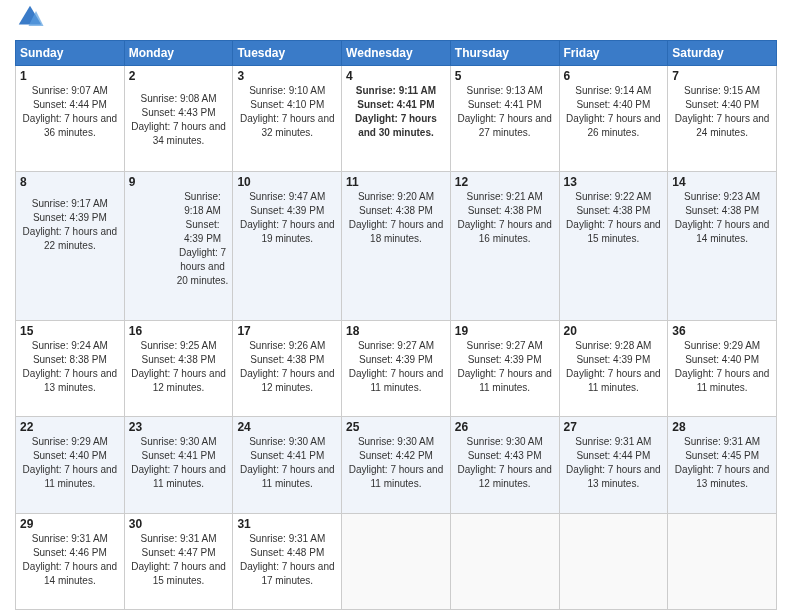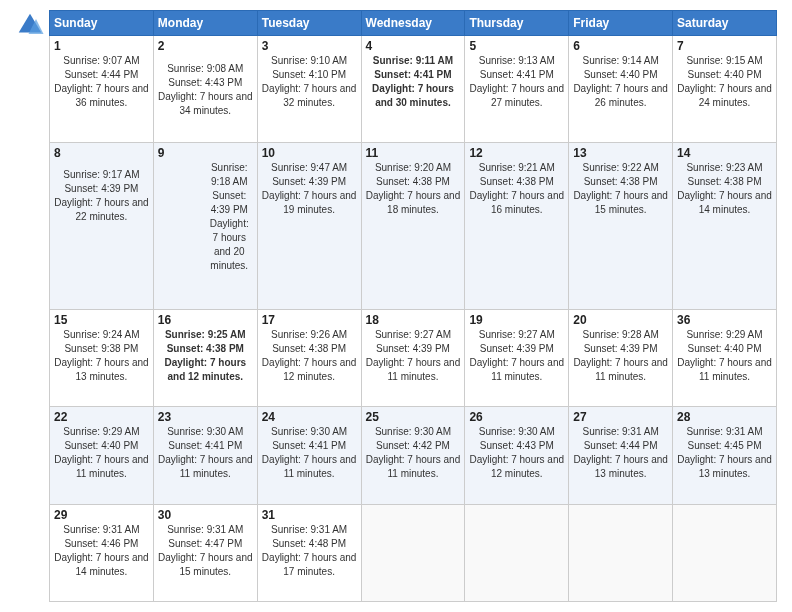--- a/index.html
+++ b/index.html
@@ -6,23 +6,23 @@
     body {
       font-family: Arial, sans-serif;
       background: #fff;
       width: 792px;
       height: 612px;
       overflow: hidden;
     }
     .page {
       width: 792px;
       height: 612px;
-      padding: 10px 15px;
+      padding: 2px 15px;
       display: flex;
-      flex-direction: row;
+      flex-direction: column;
     }
     .header {
       display: flex;
       justify-content: space-between;
       align-items: flex-start;
       margin-bottom: 8px;
     }
     .logo {
       display: flex;
       align-items: center;
@@ -216,26 +216,26 @@
             <span class="day-num">14</span>
             <div class="day-info" style="white-space: pre-line;">Sunrise: 9:23 AM
 Sunset: 4:38 PM
 Daylight: 7 hours and 14 minutes.</div>
           </td>
         </tr>
         <tr>
           <td>
             <span class="day-num">15</span>
             <div class="day-info" style="white-space: pre-line;">Sunrise: 9:24 AM
-Sunset: 9:38 PM
+Sunset: 8:38 PM
 Daylight: 7 hours and 13 minutes.</div>
           </td>
           <td>
             <span class="day-num">16</span>
-            <div class="day-info" style="white-space: pre-line; font-weight: bold;">Sunrise: 9:25 AM
+            <div class="day-info" style="white-space: pre-line;">Sunrise: 9:25 AM
 Sunset: 4:38 PM
 Daylight: 7 hours and 12 minutes.</div>
           </td>
           <td>
             <span class="day-num">17</span>
             <div class="day-info" style="white-space: pre-line;">Sunrise: 9:26 AM
 Sunset: 4:38 PM
 Daylight: 7 hours and 12 minutes.</div>
           </td>
           <td>

